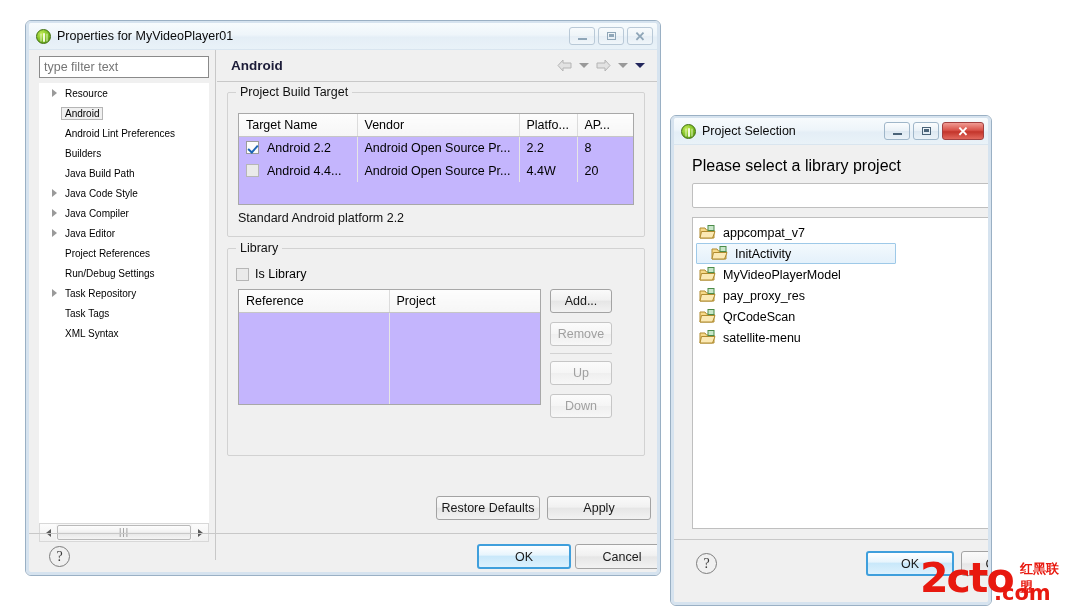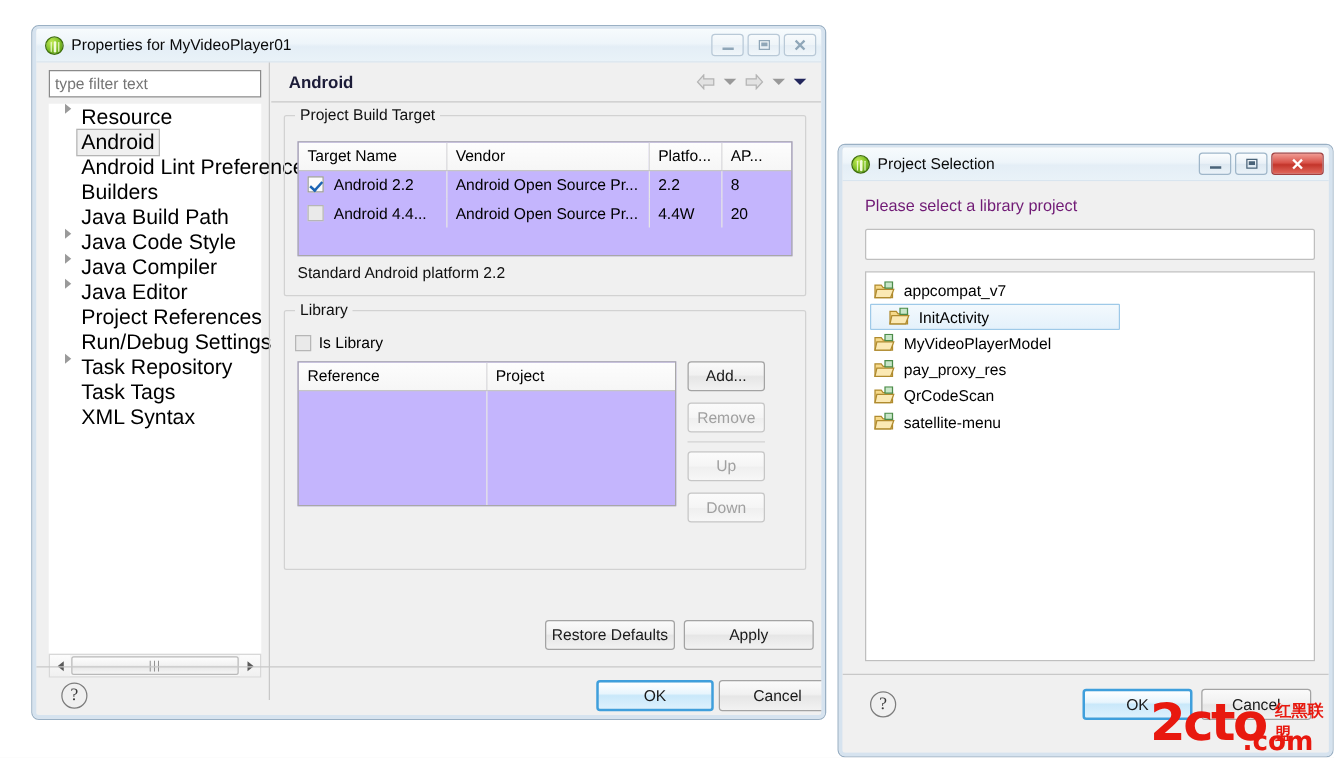--- a/index.html
+++ b/index.html
@@ -101,23 +101,23 @@
     font-size: 12.5px; color: #0f172a;
     padding: 0 4px;
   }
   .tree-panel {
     position: absolute; left: 10px; top: 33px; width: 170px; height: 440px;
     background: #ffffff; border: none;
   }
   .tree-item {
     position: relative;
     height: 20px;
-    display: flex; align-items: flex-start;
+    display: flex; align-items: center;
     padding-left: 8px;
-    font-size: 17px;
+    font-size: 10px;
     white-space: nowrap;
   }
   .tw { width: 14px; flex: 0 0 14px; display: flex; align-items: center; justify-content: center; }
   .tw .arrow {
     width: 0; height: 0;
     border-left: 5px solid #9a9a9a;
     border-top: 4px solid transparent;
     border-bottom: 4px solid transparent;
   }
   .tree-label { padding: 1px 4px; }
@@ -266,23 +266,23 @@
     position: absolute; width: 21px; height: 21px; border-radius: 50%;
     border: 1px solid #7d7d7d; color: #3a3a3a;
     display: flex; align-items: center; justify-content: center;
     font-size: 14px; font-family: "Liberation Serif", serif;
   }
   #props-help { left: 20px; top: 496px; }
   #btn-ok { position: absolute; left: 448px; top: 494px; width: 94px; height: 25px; }
   #btn-cancel { position: absolute; left: 546px; top: 494px; width: 94px; height: 25px; }
 
   
-  #projsel { left: 670px; top: 115px; width: 397px; height: 491px; }
+  #projsel { left: 670px; top: 115px; width: 322px; height: 491px; }
   .ps-body { position: absolute; left: 0; top: 27px; right: 0; bottom: 0; background: #f0f0f0; }
-  .ps-prompt { position: absolute; left: 18px; top: 12px; font-size: 13px; color: #701a75; }
+  .ps-prompt { position: absolute; left: 18px; top: 12px; font-size: 16px; color: #000000; }
   .ps-input {
     position: absolute; left: 18px; top: 38px; width: 360px; height: 25px;
     background: #ffffff; border: 1px solid #bfbfbf; border-radius: 2px;
   }
   .ps-list {
     position: absolute; left: 18px; top: 72px; width: 360px; height: 312px;
     background: #ffffff; border: 1px solid #bfbfbf;
     padding: 4px 0 0 0; overflow: hidden;
   }
   .ps-item {

